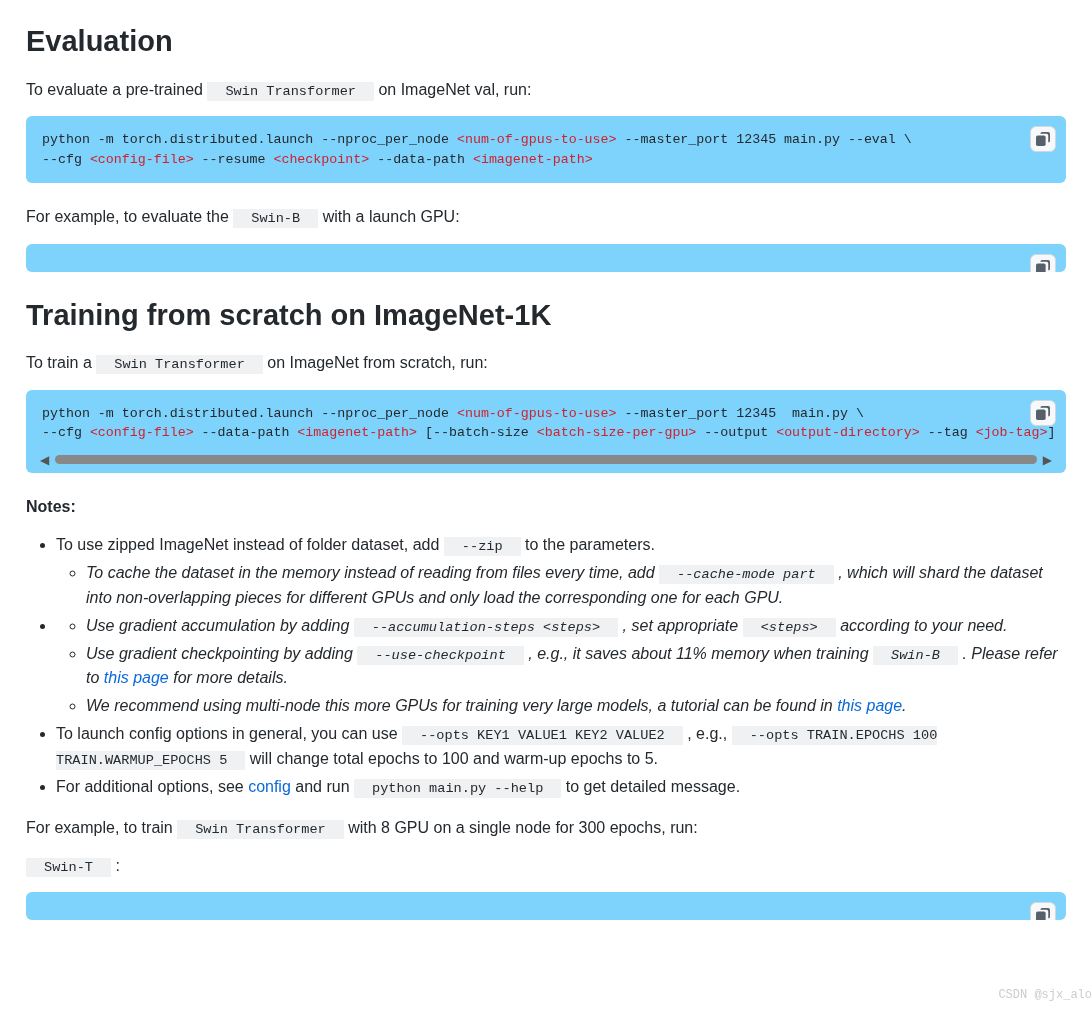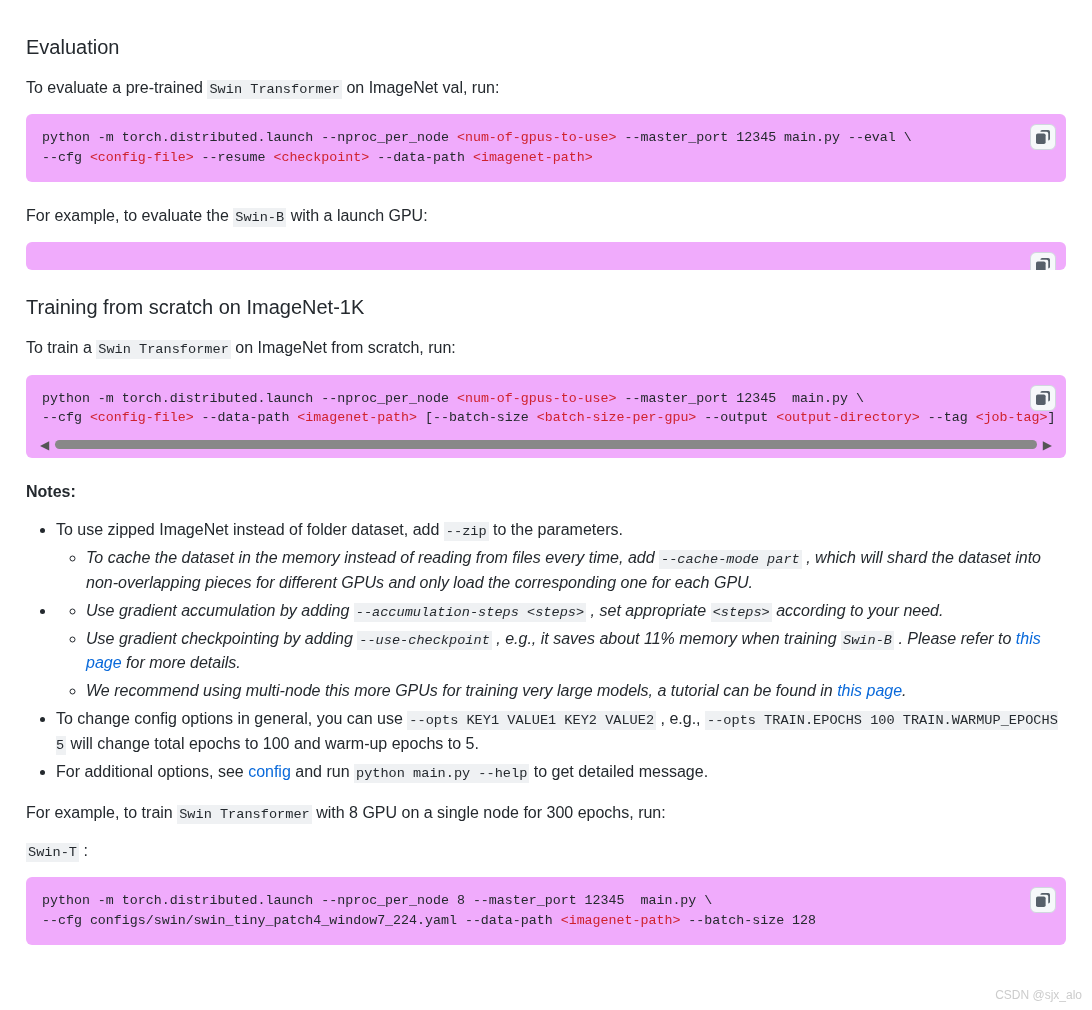--- a/index.html
+++ b/index.html
@@ -6,35 +6,35 @@
 body {
   font-family: -apple-system, BlinkMacSystemFont, "Segoe UI", Helvetica, Arial, sans-serif;
   background: #fff;
   color: #24292e;
   margin: 0;
   padding: 20px 26px;
   font-size: 16px;
   line-height: 1.5;
 }
 h2 {
-  font-size: 20px;
-  font-weight: 400;
-  margin: 12px 0 14px 0;
+  font-size: 29px;
+  font-weight: 700;
+  margin: 0 0 14px 0;
 }
 p { margin: 0 0 14px 0; }
 code.il {
   font-family: SFMono-Regular, Consolas, "Liberation Mono", Menlo, monospace;
   background: rgba(175,184,193,0.2);
-  padding: 2px 2px;
+  padding: 2px 18px;
   border-radius: 0;
   font-size: 85%;
 }
 .codeblock {
   position: relative;
-  background: #f0abfc;
+  background: #7dd3fc;
   border-radius: 6px;
   padding: 14px 16px;
   margin: 0 0 22px 0;
   overflow-x: auto;
 }
 .codeblock pre {
   margin: 0;
   font-family: SFMono-Regular, Consolas, "Liberation Mono", Menlo, monospace;
   font-size: 13.3px;
   line-height: 1.48;
@@ -59,22 +59,22 @@
 .scrollbar-fake .arrow { font-size:12px; color:#555; }
 .scrollbar-fake .track {
   flex:1; height:9px; background:#888; border-radius:5px;
 }
 .ang { color:#cf222e; }
 ul { padding-left: 30px; margin: 0 0 16px 0; }
 ul ul { list-style: circle; margin:0;font-style:italic; }
 li { margin: 4px 0; }
 a { color:#0969da; text-decoration:none; }
 .watermark {
-  position:fixed; bottom:6px; right:10px;
-  font-size:12px; color:#ccc; font-family:Liberation Sans, sans-serif;
+  position:fixed; bottom:6px; right:0;
+  font-size:12px; color:#ccc; font-family:Liberation Mono, monospace;
 }
 </style>
 </head>
 <body>
 
 <h2>Evaluation</h2>
 
 <p>
   <span>To evaluate a pre-trained </span><code class="il">Swin Transformer</code><span> on ImageNet val, run:</span>
 </p>
@@ -134,34 +134,32 @@
       <li><span>To cache the dataset in the memory instead of reading from files every time, add </span><code class="il">--cache-mode part</code><span> , which will shard the dataset into non-overlapping pieces for different GPUs and only load the corresponding one for each GPU.</span></li>
     </ul>
   </li>
   <li>
     <ul>
       <li><span>Use gradient accumulation by adding </span><code class="il">--accumulation-steps &lt;steps&gt;</code><span> , set appropriate </span><code class="il">&lt;steps&gt;</code><span> according to your need.</span></li>
       <li><span>Use gradient checkpointing by adding </span><code class="il">--use-checkpoint</code><span> , e.g., it saves about 11% memory when training </span><code class="il">Swin-B</code><span> . Please refer to </span><a href="#">this page</a><span> for more details.</span></li>
       <li><span>We recommend using multi-node this more GPUs for training very large models, a tutorial can be found in </span><a href="#">this page</a><span>.</span></li>
     </ul>
   </li>
-  <li><span>To change config options in general, you can use </span><code class="il">--opts KEY1 VALUE1 KEY2 VALUE2</code><span> , e.g., </span><code class="il">--opts TRAIN.EPOCHS 100 TRAIN.WARMUP_EPOCHS 5</code><span> will change total epochs to 100 and warm-up epochs to 5.</span></li>
+  <li><span>To launch config options in general, you can use </span><code class="il">--opts KEY1 VALUE1 KEY2 VALUE2</code><span> , e.g., </span><code class="il">--opts TRAIN.EPOCHS 100 TRAIN.WARMUP_EPOCHS 5</code><span> will change total epochs to 100 and warm-up epochs to 5.</span></li>
   <li><span>For additional options, see </span><a href="#">config</a><span> and run </span><code class="il">python main.py --help</code><span> to get detailed message.</span></li>
 </ul>
 
 <p>
   <span>For example, to train </span><code class="il">Swin Transformer</code><span> with 8 GPU on a single node for 300 epochs, run:</span>
 </p>
 
 <p><code class="il">Swin-T</code><span> :</span></p>
 
 <div class="codeblock" style="margin-bottom:10px;">
   <div class="copybtn">
     <svg width="14" height="14" viewBox="0 0 16 16">
         <path fill="currentColor" d="M0 6a2 2 0 0 1 2-2h7a2 2 0 0 1 2 2v8a2 2 0 0 1-2 2H2a2 2 0 0 1-2-2V6z"></path>
         <path fill="currentColor" d="M5 2a2 2 0 0 1 2-2h7a2 2 0 0 1 2 2v8a2 2 0 0 1-2 2V4a2 2 0 0 0-2-2H5z"></path>
       </svg>
   </div>
-  <pre><span>python -m torch.distributed.launch --nproc_per_node 8 --master_port 12345  main.py \
---cfg configs/swin/swin_tiny_patch4_window7_224.yaml --data-path </span><span class="ang">&lt;imagenet-path&gt;</span><span> --batch-size 128</span></pre>
 </div>
 
 <div class="watermark">CSDN @sjx_alo</div>
 
 </body></html>

